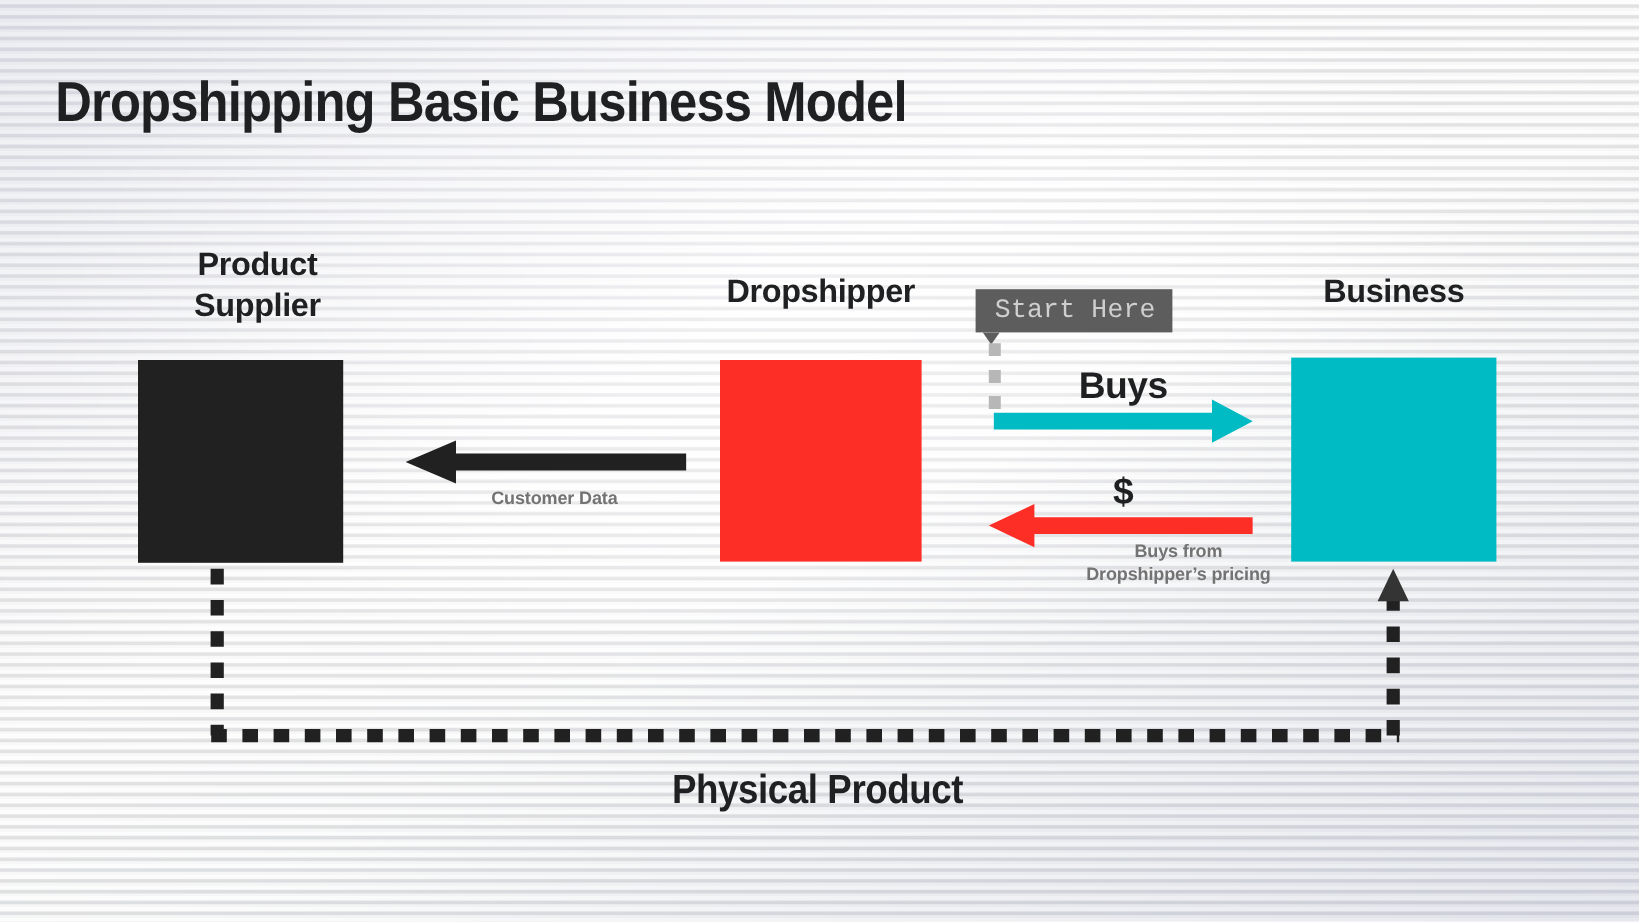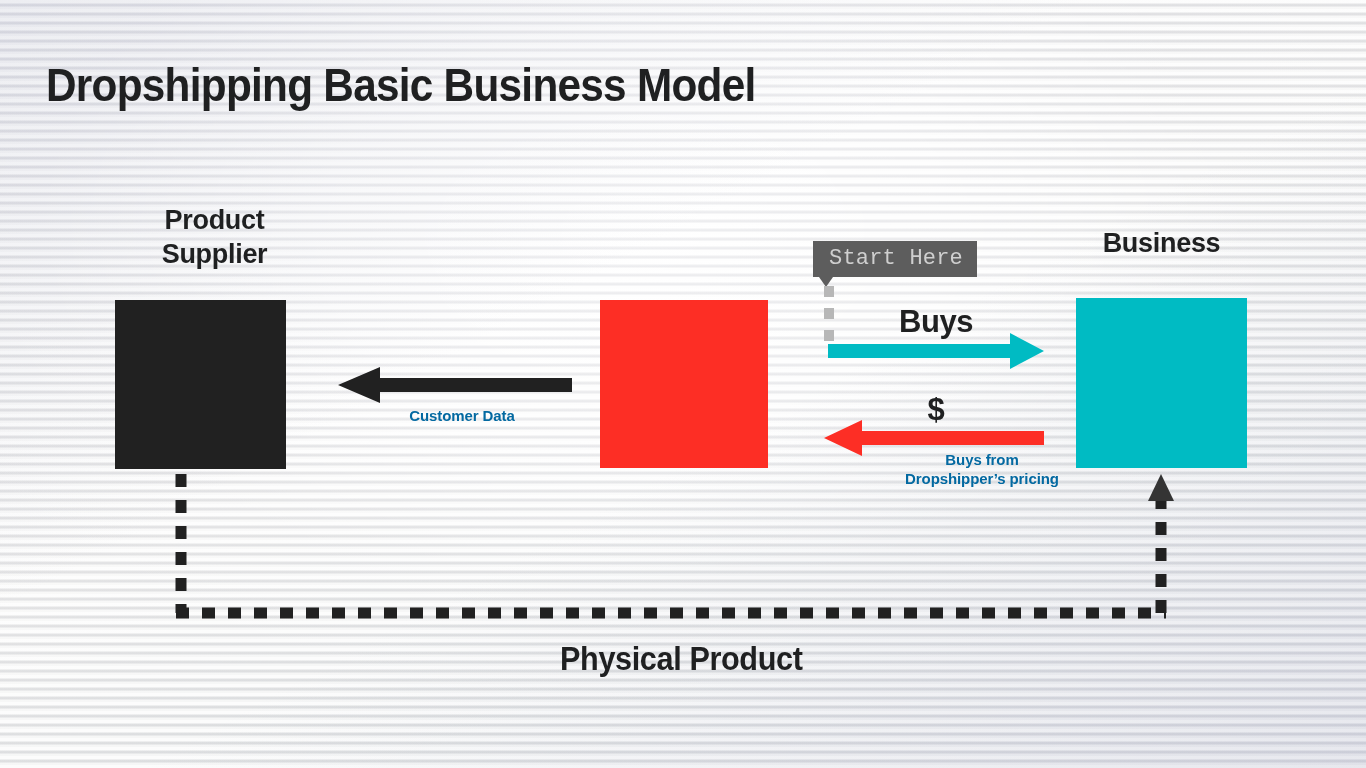--- a/index.html
+++ b/index.html
@@ -86,21 +86,21 @@
     letter-spacing: -0.4px;
     white-space: nowrap;
     text-align: center;
   }
   .arrow-sub {
     position: absolute;
     font-family: "Liberation Sans", sans-serif;
     font-weight: bold;
     font-size: 15px;
     line-height: 19px;
-    color: #0369a1;
+    color: #737373;
     letter-spacing: -0.1px;
     white-space: pre-line;
   }
 
   
   #start-here {
     position: absolute;
     left: 813px;
     top: 241px;
     height: 36px;
@@ -155,20 +155,21 @@
   <div id="bg-base"></div>
   <div id="bg-stripes"></div>
   <div id="bg-vignette"></div>
 
   <div id="title" class="cond">Dropshipping Basic Business Model</div>
 
   <div class="node-label" style="left:129px; top:203px; width:171px;">Product
 Supplier</div>
   <div class="node-box" style="left:115px; top:300px; width:171px; height:169px; background:#212121;"></div>
 
+  <div class="node-label" style="left:594px; top:226px; width:180px;">Dropshipper</div>
   <div class="node-box" style="left:600px; top:300px; width:168px; height:168px; background:#fd2e25;"></div>
 
   <div class="node-label" style="left:1076px; top:226px; width:171px;">Business</div>
   <div class="node-box" style="left:1076px; top:298px; width:171px; height:170px; background:#00bbc3;"></div>
 
   <svg style="position:absolute; left:338px; top:366px;" width="234" height="38" viewBox="0 0 234 38">
     <path d="M0,19 L42,1 L42,12 L234,12 L234,26 L42,26 L42,37 Z" fill="#212121"></path>
   </svg>
   <div class="arrow-sub" style="left:342px; top:406px; width:240px; text-align:center;">Customer Data</div>
 

